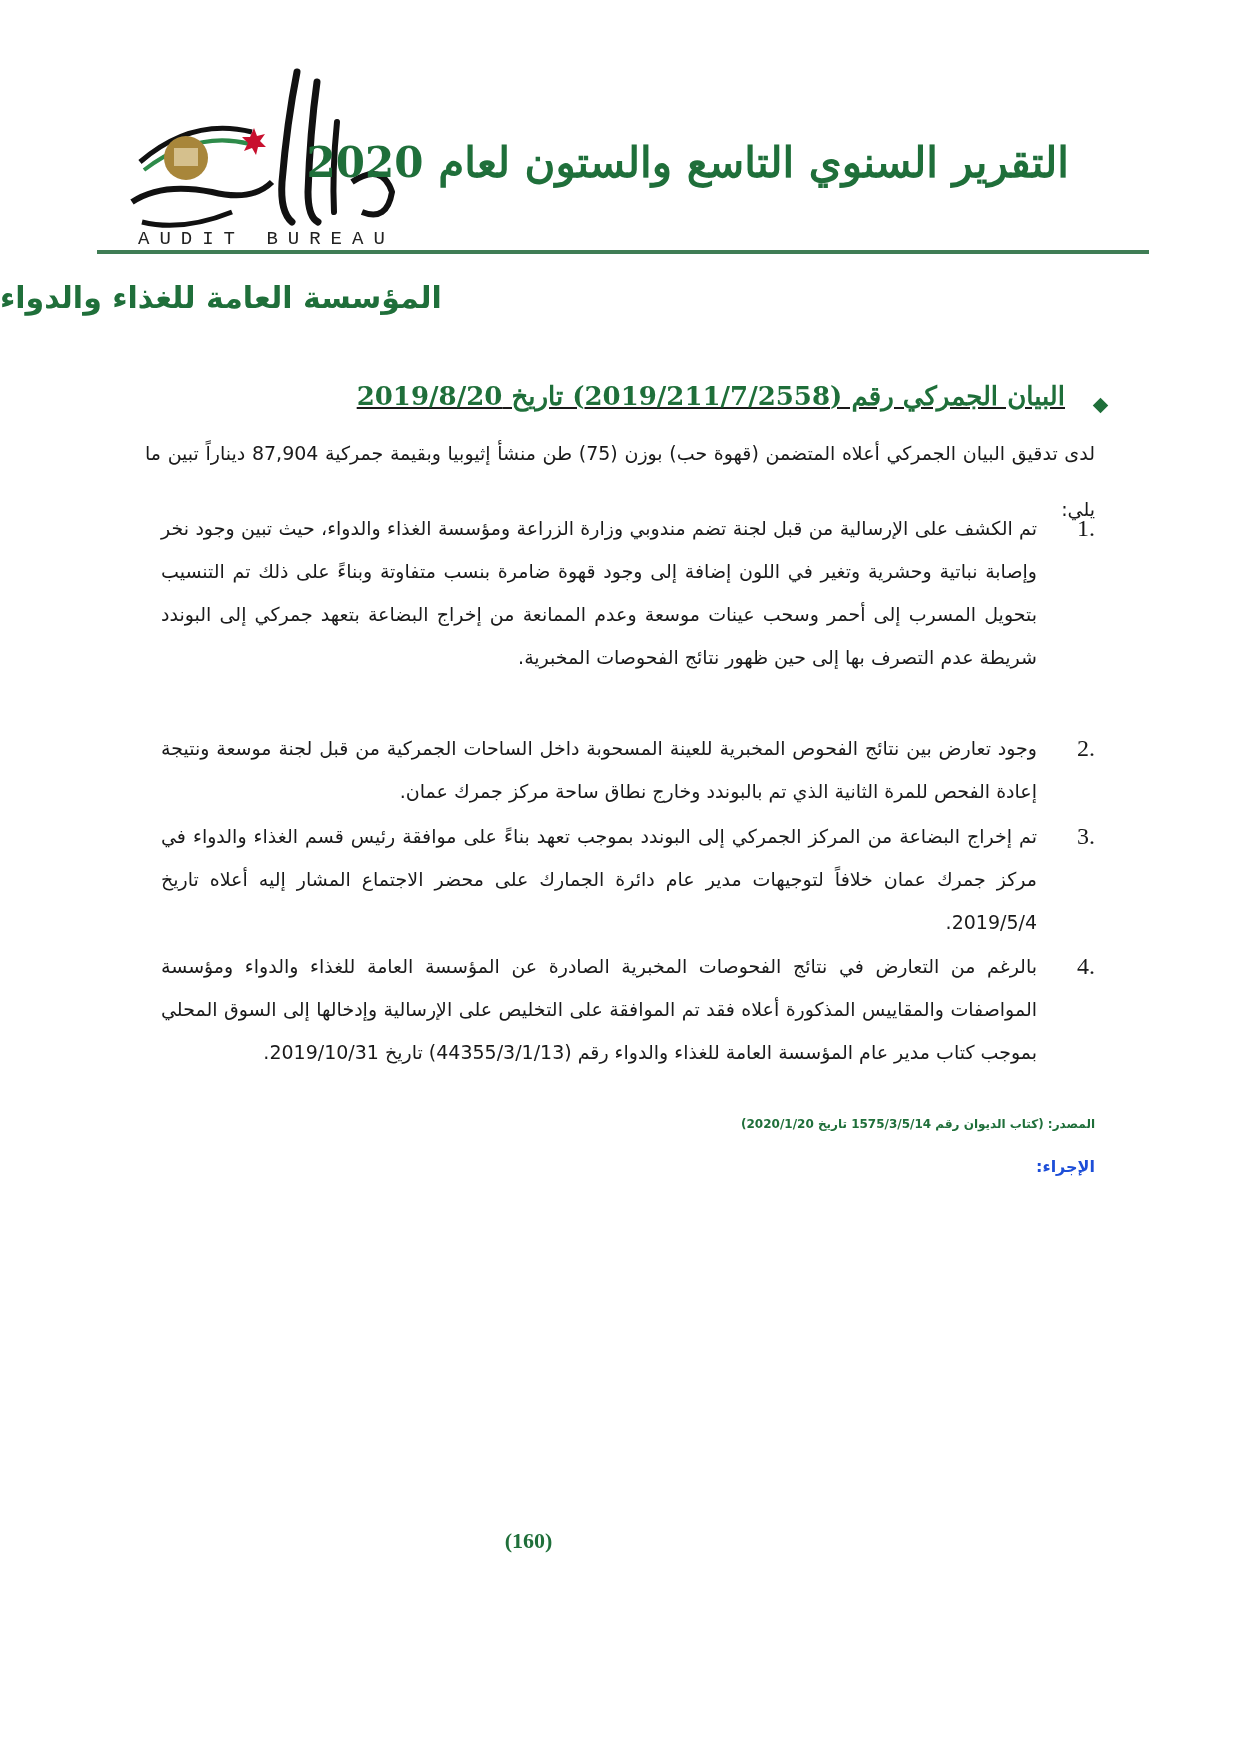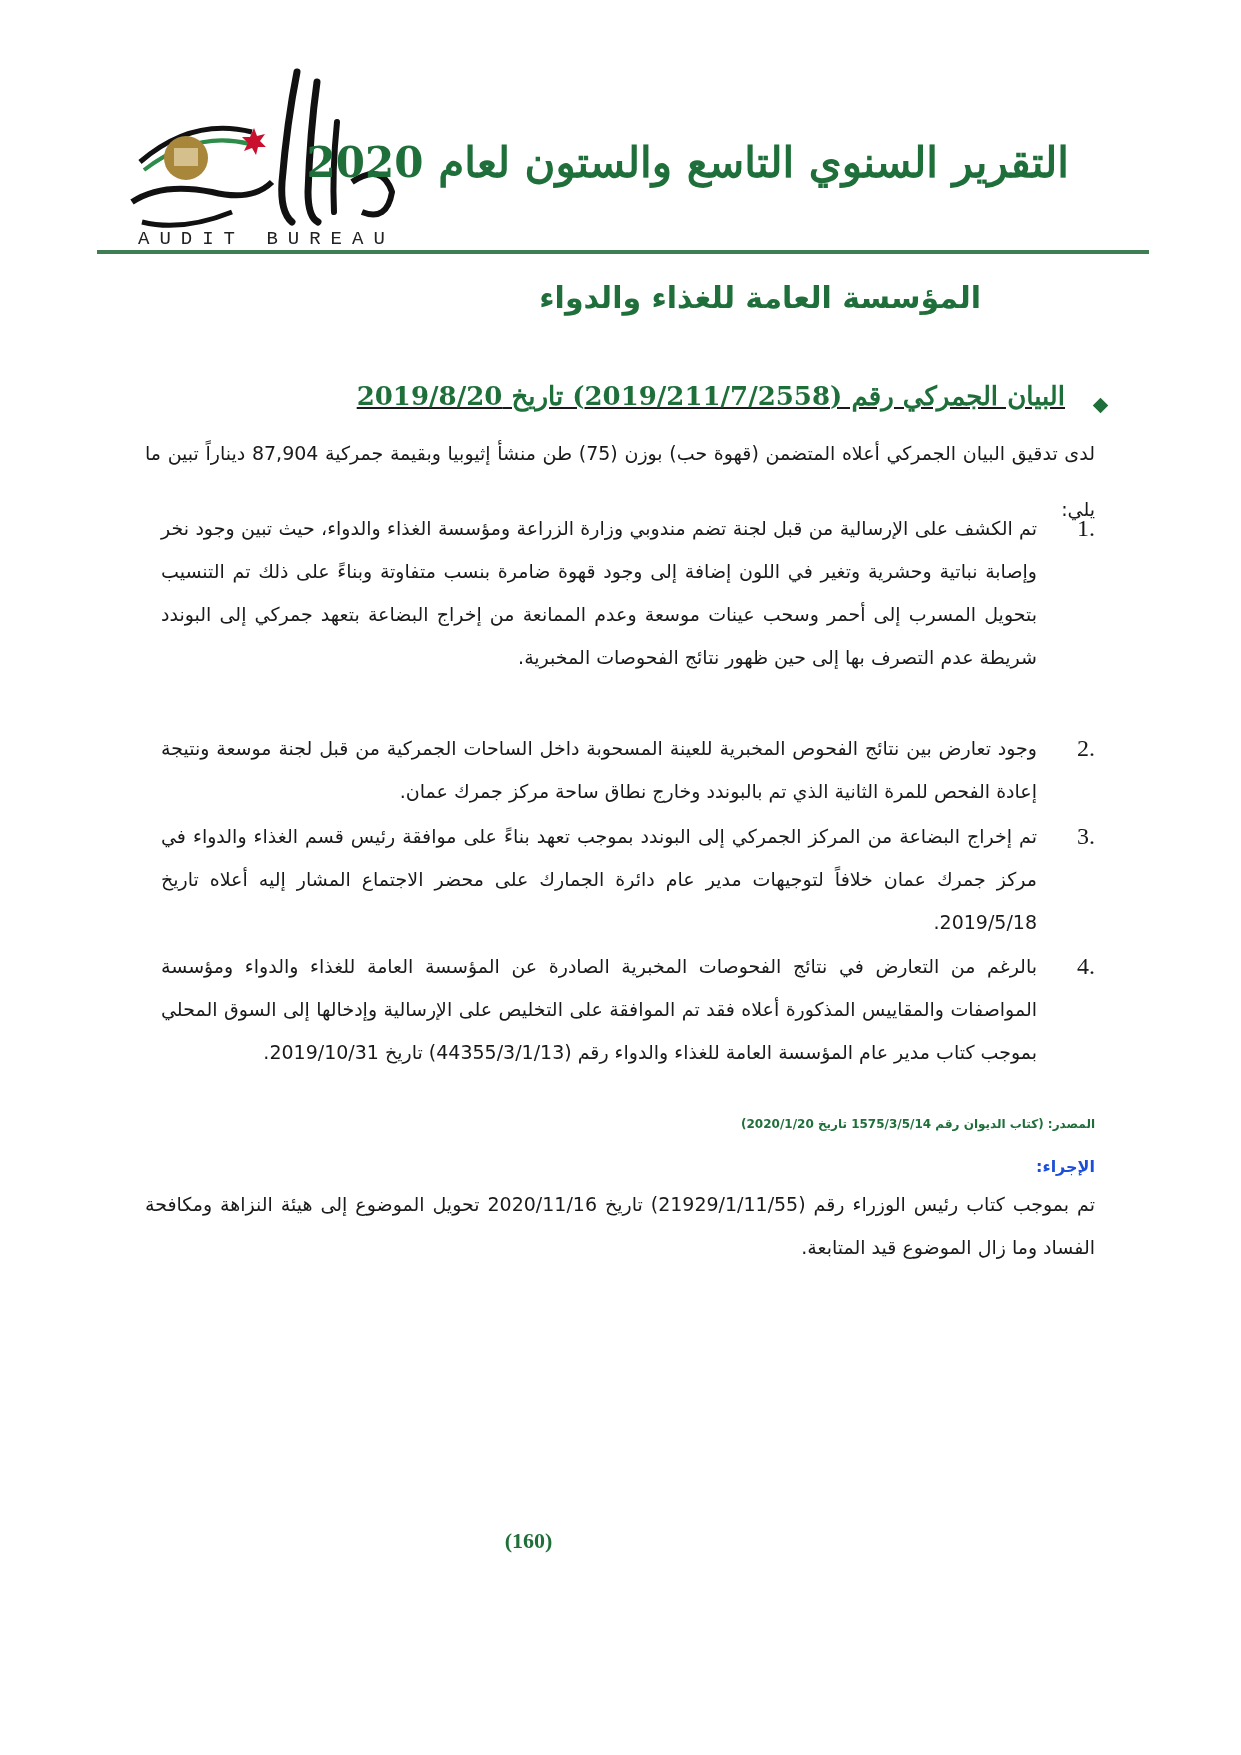--- a/index.html
+++ b/index.html
@@ -53,21 +53,21 @@
       width: 1052px;
       height: 4px;
       background: #3f7d55;
     }
 
     .org-title {
       position: absolute;
       top: 280px;
       left: 0;
       width: 981px;
-      text-align: right;
+      text-align: left;
       direction: rtl;
       font-size: 30px;
       font-weight: bold;
       color: #1f6f3a;
     }
 
     
     .section-heading {
       position: absolute;
       top: 381px;
@@ -222,26 +222,25 @@
   <div class="list-item item-1">
     <span class="list-num">1.</span>
     <span class="list-text">تم الكشف على الإرسالية من قبل لجنة تضم مندوبي وزارة الزراعة ومؤسسة الغذاء والدواء، حيث تبين وجود نخر وإصابة نباتية وحشرية وتغير في اللون إضافة إلى وجود قهوة ضامرة بنسب متفاوتة وبناءً على ذلك تم التنسيب بتحويل المسرب إلى أحمر وسحب عينات موسعة وعدم الممانعة من إخراج البضاعة بتعهد جمركي إلى البوندد شريطة عدم التصرف بها إلى حين ظهور نتائج الفحوصات المخبرية.</span>
   </div>
   <div class="list-item item-2">
     <span class="list-num">2.</span>
     <span class="list-text">وجود تعارض بين نتائج الفحوص المخبرية للعينة المسحوبة داخل الساحات الجمركية من قبل لجنة موسعة ونتيجة إعادة الفحص للمرة الثانية الذي تم بالبوندد وخارج نطاق ساحة مركز جمرك عمان.</span>
   </div>
   <div class="list-item item-3">
     <span class="list-num">3.</span>
-    <span class="list-text">تم إخراج البضاعة من المركز الجمركي إلى البوندد بموجب تعهد بناءً على موافقة رئيس قسم الغذاء والدواء في مركز جمرك عمان خلافاً لتوجيهات مدير عام دائرة الجمارك على محضر الاجتماع المشار إليه أعلاه تاريخ 2019/5/18.</span>
+    <span class="list-text">تم إخراج البضاعة من المركز الجمركي إلى البوندد بموجب تعهد بناءً على موافقة رئيس قسم الغذاء والدواء في مركز جمرك عمان خلافاً لتوجيهات مدير عام دائرة الجمارك على محضر الاجتماع المشار إليه أعلاه تاريخ 2019/5/4.</span>
   </div>
   <div class="list-item item-4">
     <span class="list-num">4.</span>
     <span class="list-text">بالرغم من التعارض في نتائج الفحوصات المخبرية الصادرة عن المؤسسة العامة للغذاء والدواء ومؤسسة المواصفات والمقاييس المذكورة أعلاه فقد تم الموافقة على التخليص على الإرسالية وإدخالها إلى السوق المحلي بموجب كتاب مدير عام المؤسسة العامة للغذاء والدواء رقم (44355/3/1/13) تاريخ 2019/10/31.</span>
   </div>
 
   <div class="source-line">المصدر: (كتاب الديوان رقم 1575/3/5/14 تاريخ 2020/1/20)</div>
 
   <div class="action-label">الإجراء:</div>
-  <div class="action-text">تم بموجب كتاب رئيس الوزراء رقم (21929/1/11/55) تاريخ 2020/11/16 تحويل الموضوع إلى هيئة النزاهة ومكافحة الفساد وما زال الموضوع قيد المتابعة.</div>
 
   <div class="page-number">(160)</div>
 </div>
 
 </body></html>

